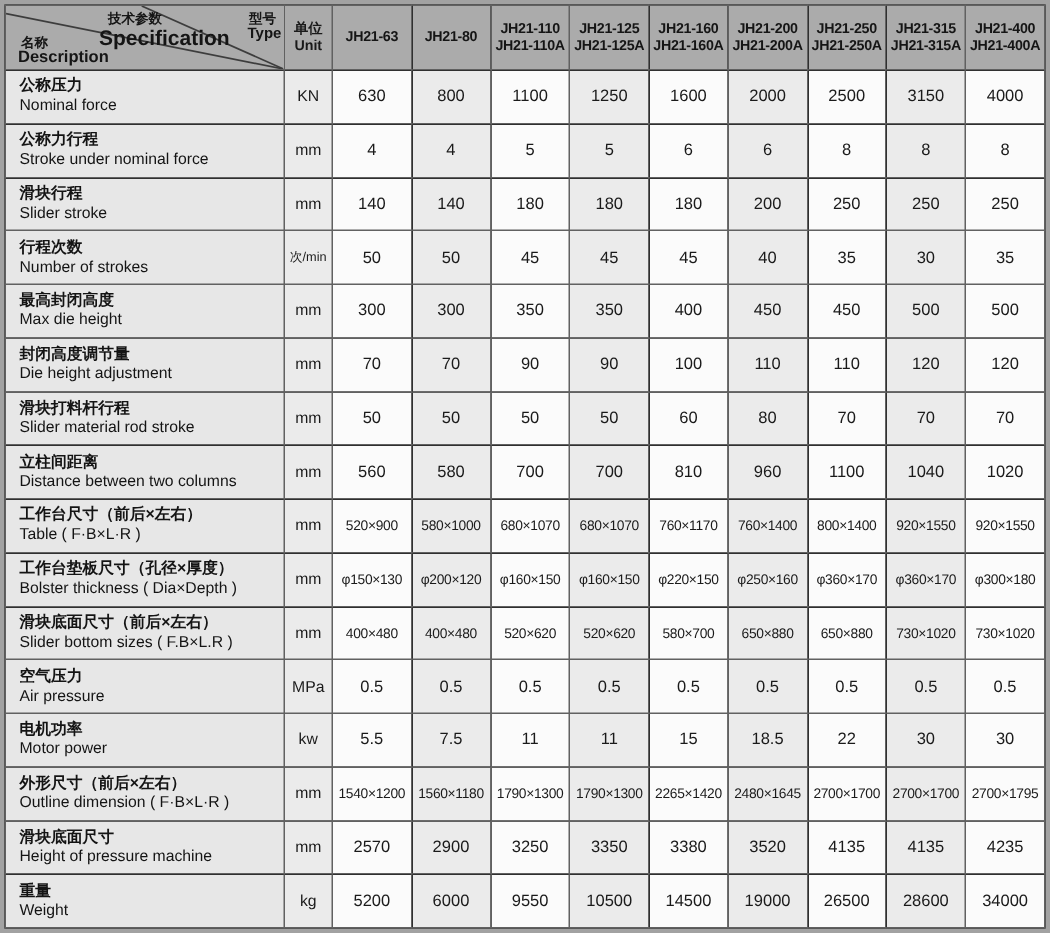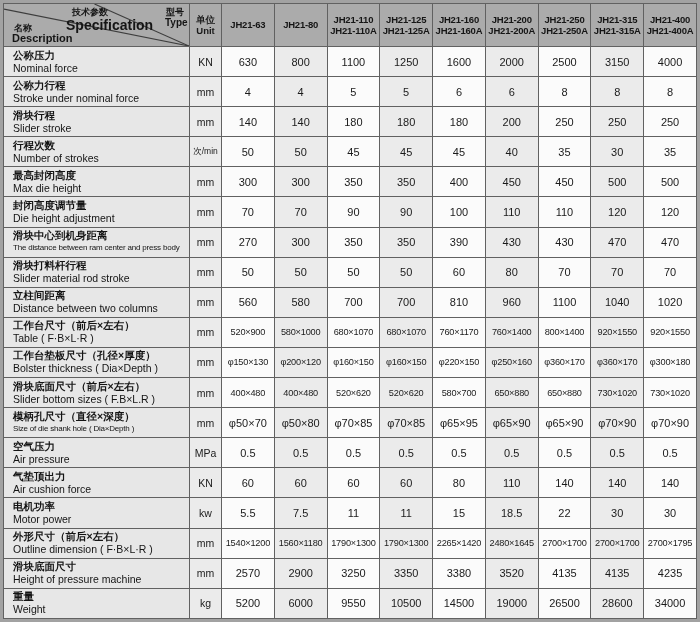--- a/index.html
+++ b/index.html
@@ -190,36 +190,20 @@
           <td class="val">90</td>
           <td class="val">90</td>
           <td class="val">100</td>
           <td class="val">110</td>
           <td class="val">110</td>
           <td class="val">120</td>
           <td class="val">120</td>
         </tr>
         <tr>
           <td class="desc">
-            <div class="zh">滑块中心到机身距离</div>
-            <div class="en tiny">The distance between ram center and press body</div>
-          </td>
-          <td class="unit">mm</td>
-          <td class="val">270</td>
-          <td class="val">300</td>
-          <td class="val">350</td>
-          <td class="val">350</td>
-          <td class="val">390</td>
-          <td class="val">430</td>
-          <td class="val">430</td>
-          <td class="val">470</td>
-          <td class="val">470</td>
-        </tr>
-        <tr>
-          <td class="desc">
             <div class="zh">滑块打料杆行程</div>
             <div class="en">Slider material rod stroke</div>
           </td>
           <td class="unit">mm</td>
           <td class="val">50</td>
           <td class="val">50</td>
           <td class="val">50</td>
           <td class="val">50</td>
           <td class="val">60</td>
           <td class="val">80</td>
@@ -286,65 +270,33 @@
           <td class="val dim">520×620</td>
           <td class="val dim">520×620</td>
           <td class="val dim">580×700</td>
           <td class="val dim">650×880</td>
           <td class="val dim">650×880</td>
           <td class="val dim">730×1020</td>
           <td class="val dim">730×1020</td>
         </tr>
         <tr>
           <td class="desc">
-            <div class="zh">模柄孔尺寸（直径×深度）</div>
-            <div class="en tiny">Size of die shank hole ( Dia×Depth )</div>
-          </td>
-          <td class="unit">mm</td>
-          <td class="val">φ50×70</td>
-          <td class="val">φ50×80</td>
-          <td class="val">φ70×85</td>
-          <td class="val">φ70×85</td>
-          <td class="val">φ65×95</td>
-          <td class="val">φ65×90</td>
-          <td class="val">φ65×90</td>
-          <td class="val">φ70×90</td>
-          <td class="val">φ70×90</td>
-        </tr>
-        <tr>
-          <td class="desc">
             <div class="zh">空气压力</div>
             <div class="en">Air pressure</div>
           </td>
           <td class="unit">MPa</td>
           <td class="val">0.5</td>
           <td class="val">0.5</td>
           <td class="val">0.5</td>
           <td class="val">0.5</td>
           <td class="val">0.5</td>
           <td class="val">0.5</td>
           <td class="val">0.5</td>
           <td class="val">0.5</td>
           <td class="val">0.5</td>
-        </tr>
-        <tr>
-          <td class="desc">
-            <div class="zh">气垫顶出力</div>
-            <div class="en">Air cushion force</div>
-          </td>
-          <td class="unit">KN</td>
-          <td class="val">60</td>
-          <td class="val">60</td>
-          <td class="val">60</td>
-          <td class="val">60</td>
-          <td class="val">80</td>
-          <td class="val">110</td>
-          <td class="val">140</td>
-          <td class="val">140</td>
-          <td class="val">140</td>
         </tr>
         <tr>
           <td class="desc">
             <div class="zh">电机功率</div>
             <div class="en">Motor power</div>
           </td>
           <td class="unit">kw</td>
           <td class="val">5.5</td>
           <td class="val">7.5</td>
           <td class="val">11</td>

